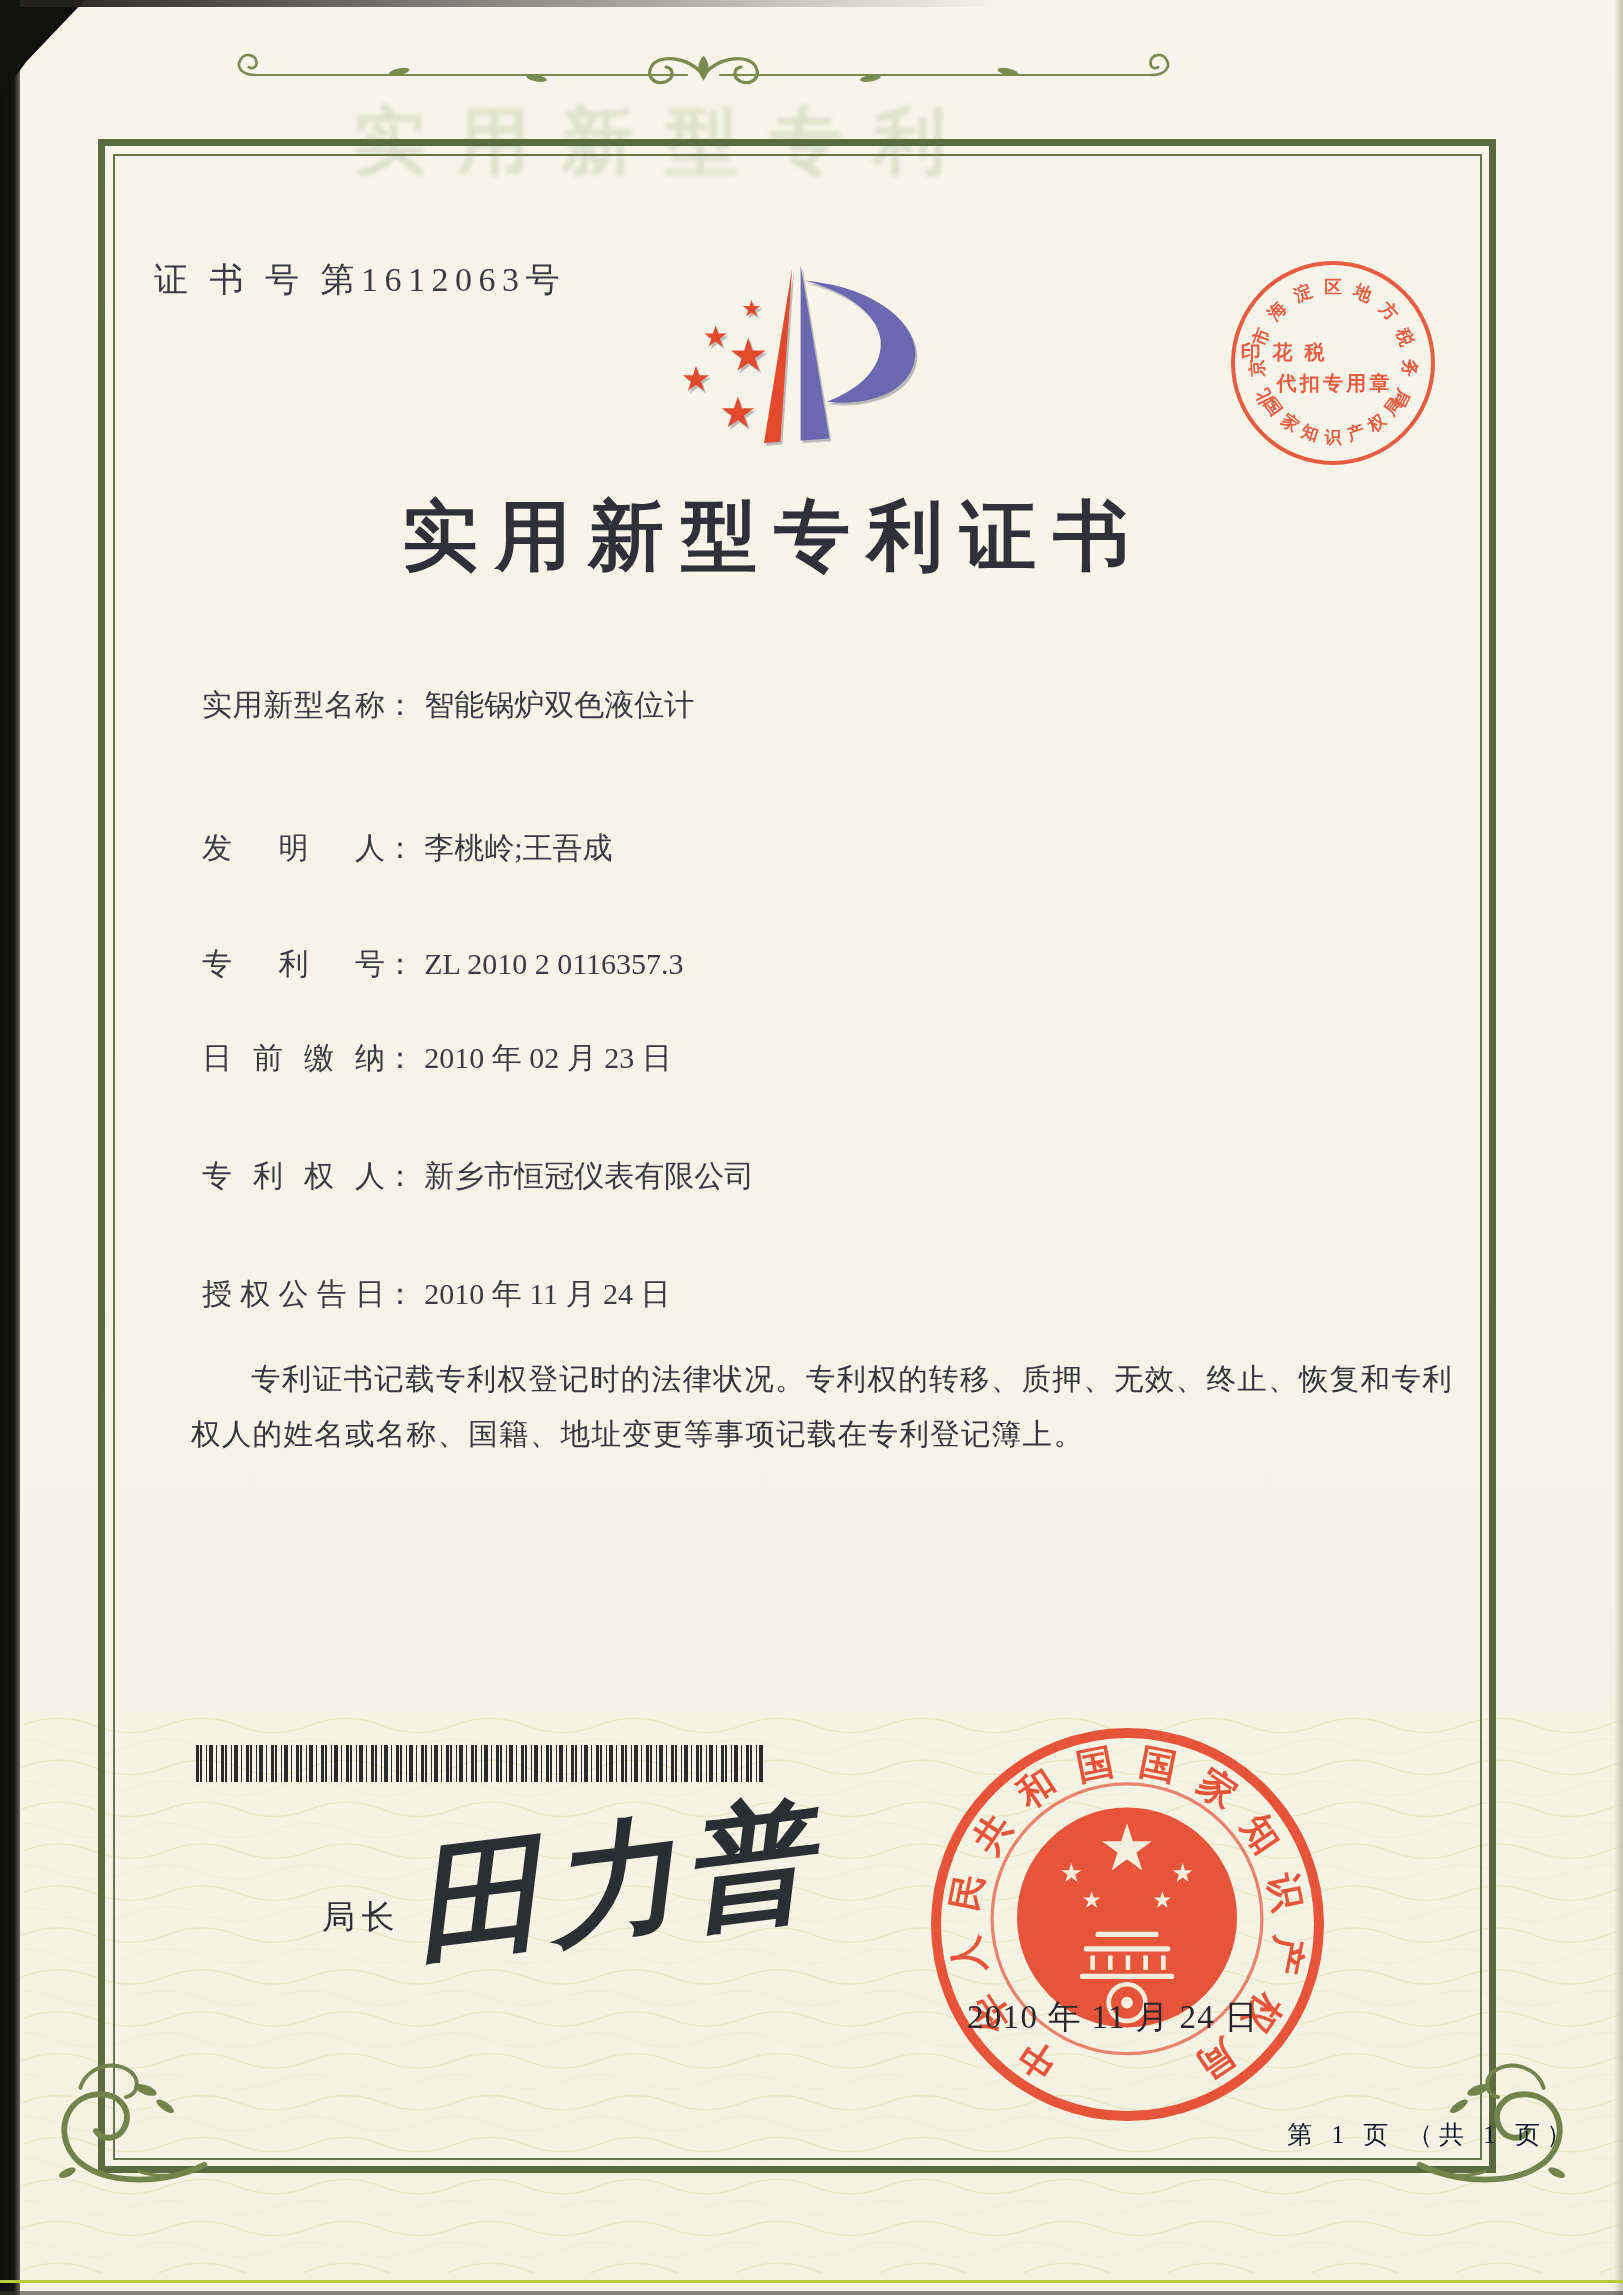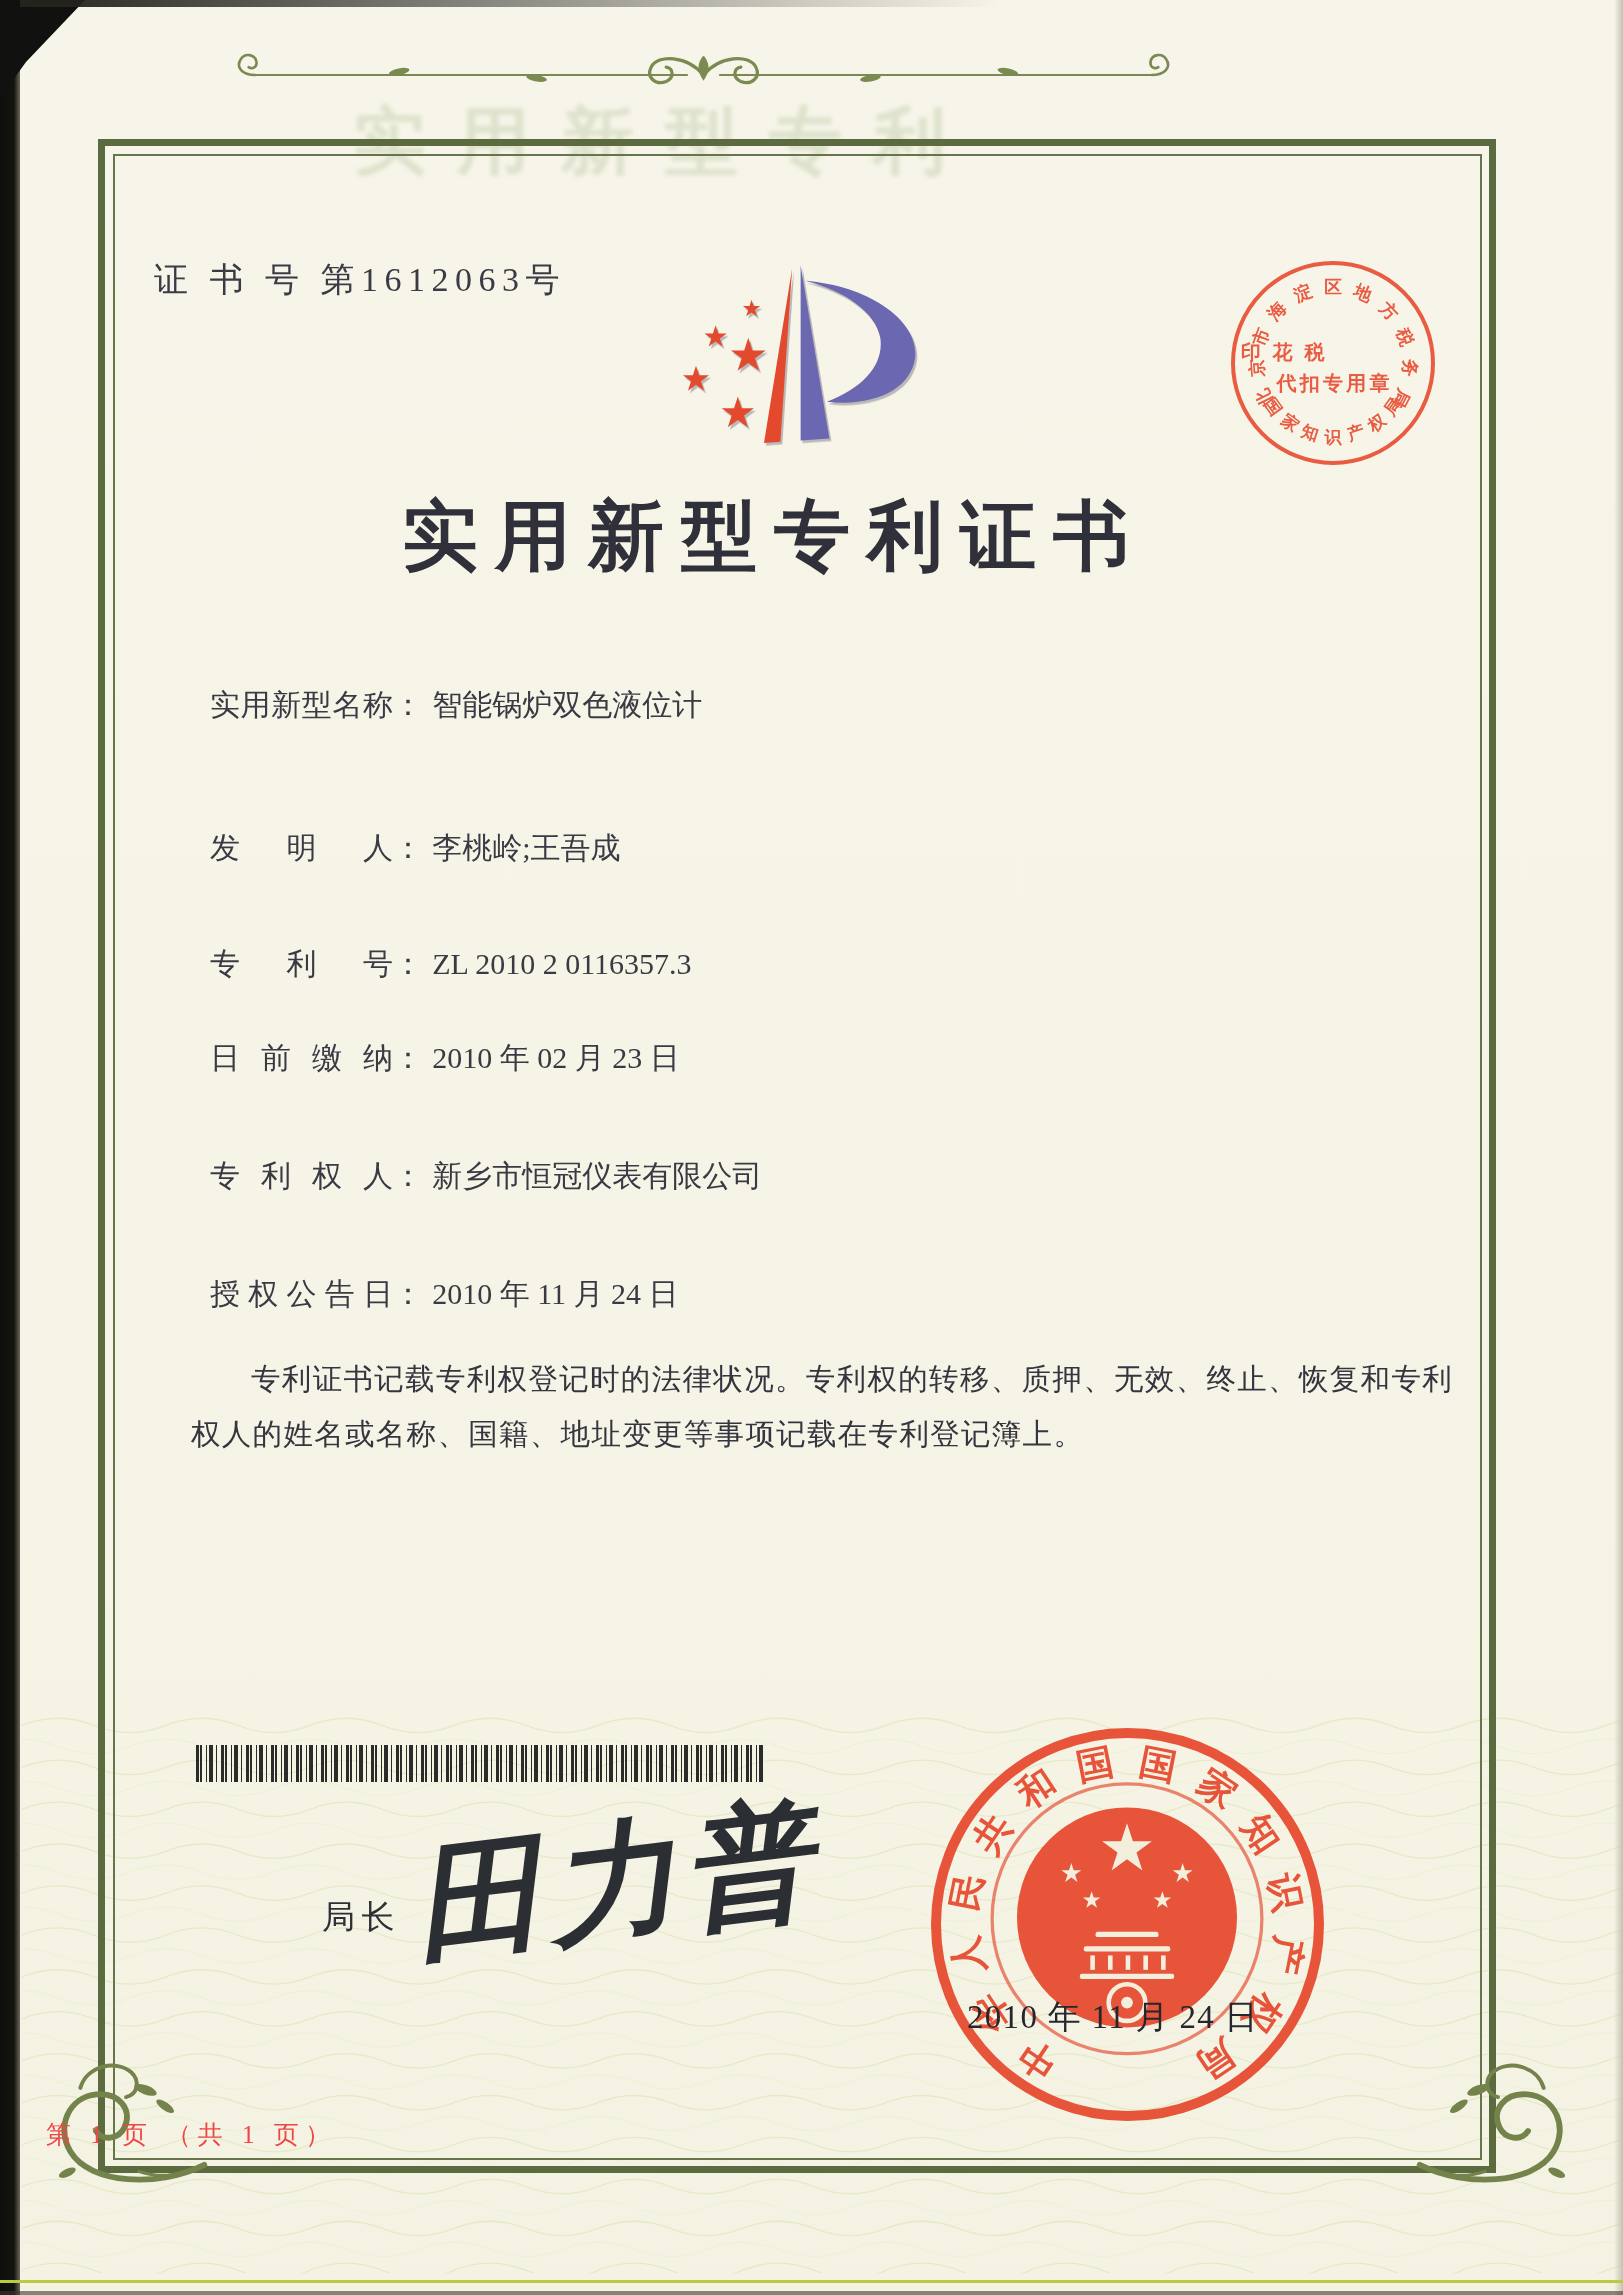--- a/index.html
+++ b/index.html
@@ -45,21 +45,21 @@
   .arc span{white-space:pre;}
   .arc-stamp-top{font-size:17.7px;font-weight:bold;}
   .arc-stamp-bottom{font-size:17px;font-weight:bold;}
   .stamp-l1{position:absolute;left:0;right:0;top:80px;text-align:left;font-size:20px;font-weight:bold;letter-spacing:11.8px;text-indent:11.8px;}
   .stamp-l2{position:absolute;left:0;right:0;top:111px;text-align:center;font-size:20px;font-weight:bold;letter-spacing:3.3px;text-indent:3.3px;}
 
   .title{left:65px;top:486px;width:1401px;text-align:center;font-size:76px;font-weight:bold;
     letter-spacing:17px;text-indent:17px;color:#2f3039;z-index:2;white-space:nowrap;}
 
   .row{position:absolute;left:202px;font-size:30px;color:#3a3a44;z-index:2;white-space:nowrap;}
-  .flabel{display:inline-block;width:183px;text-align:justify;text-align-last:justify;margin-left:8px;}
+  .flabel{display:inline-block;width:183px;text-align:justify;text-align-last:justify;}
   .fvalue{padding-left:9.2px;}
 
   .paras{left:191px;top:1352px;width:1262px;font-size:29.5px;line-height:55px;letter-spacing:1.3px;
     text-align:justify;color:#35353f;z-index:2;}
   .paras p{margin:0;text-indent:60px;}
 
   .barcode{left:196px;top:1745px;width:568px;height:37px;z-index:2;opacity:.93;
     background:repeating-linear-gradient(90deg,
       #1c1c1c 0 2.6px,transparent 2.6px 3.9px,
       #1c1c1c 3.9px 5.9px,transparent 5.9px 9.8px,
@@ -71,21 +71,21 @@
   .sig-name{left:412px;top:1797px;font-size:128px;font-weight:bold;font-style:italic;
     letter-spacing:7.9px;color:#2b2e33;transform:rotate(-7deg);z-index:2;white-space:nowrap;}
 
   
   .seal{left:924px;top:1721px;width:406px;height:406px;z-index:3;opacity:.93;}
   .seal-ring{position:absolute;left:6.5px;top:6.5px;right:6.5px;bottom:6.5px;border:10.5px solid #e6492e;border-radius:50%;}
   .arc-seal{font-size:37px;font-weight:bold;color:#e6492e;}
   .seal-emblem{position:absolute;left:0;top:0;width:406px;height:406px;}
   .seal-date{left:967px;top:1995px;font-size:33px;letter-spacing:1.3px;color:#26262c;z-index:5;white-space:nowrap;}
 
-  .footer{left:46px;top:2118px;width:1532px;text-align:left;font-size:25px;letter-spacing:6.5px;color:#ef4444;z-index:2;}
+  .footer{left:46px;top:2118px;width:1532px;text-align:right;font-size:25px;letter-spacing:6.5px;color:#0f172a;z-index:2;}
 </style>
 </head>
 <body>
 
 <div class="abs edge-left"></div>
 <div class="abs edge-corner-tl"></div>
 <div class="abs edge-top"></div>
 <div class="abs edge-right"></div>
 <div class="abs edge-bottom-line"></div>
 <div class="abs edge-bottom"></div>

